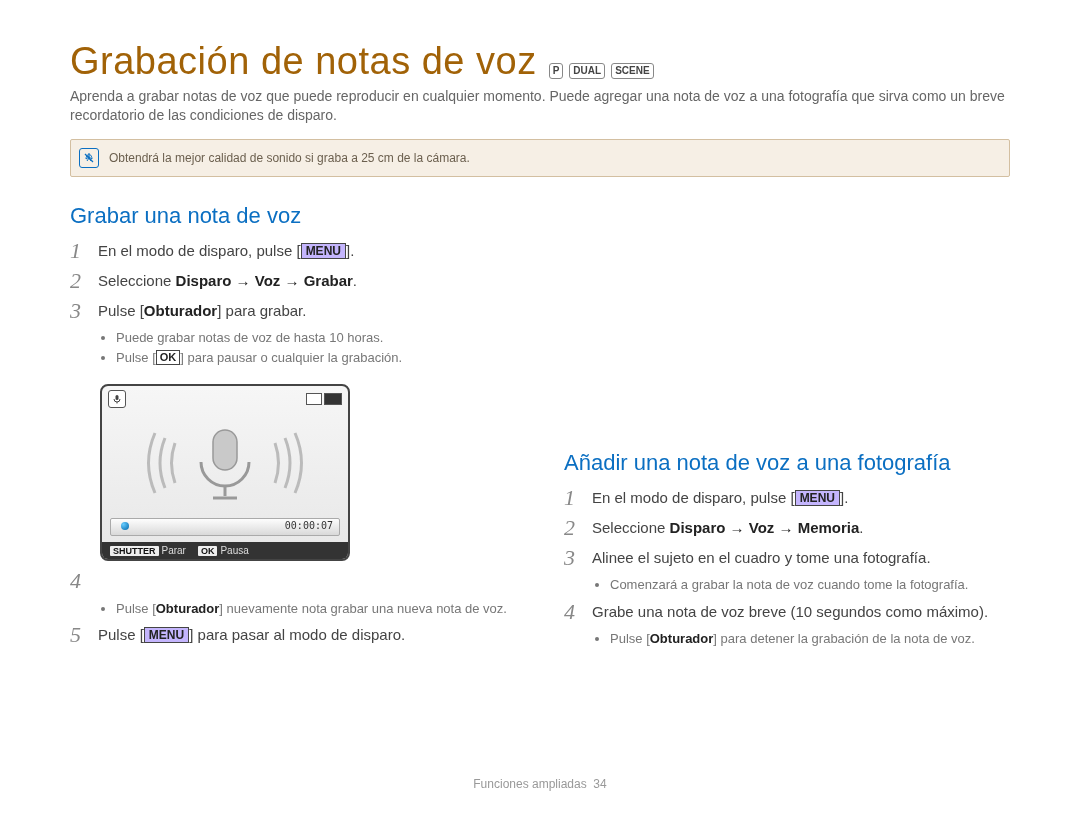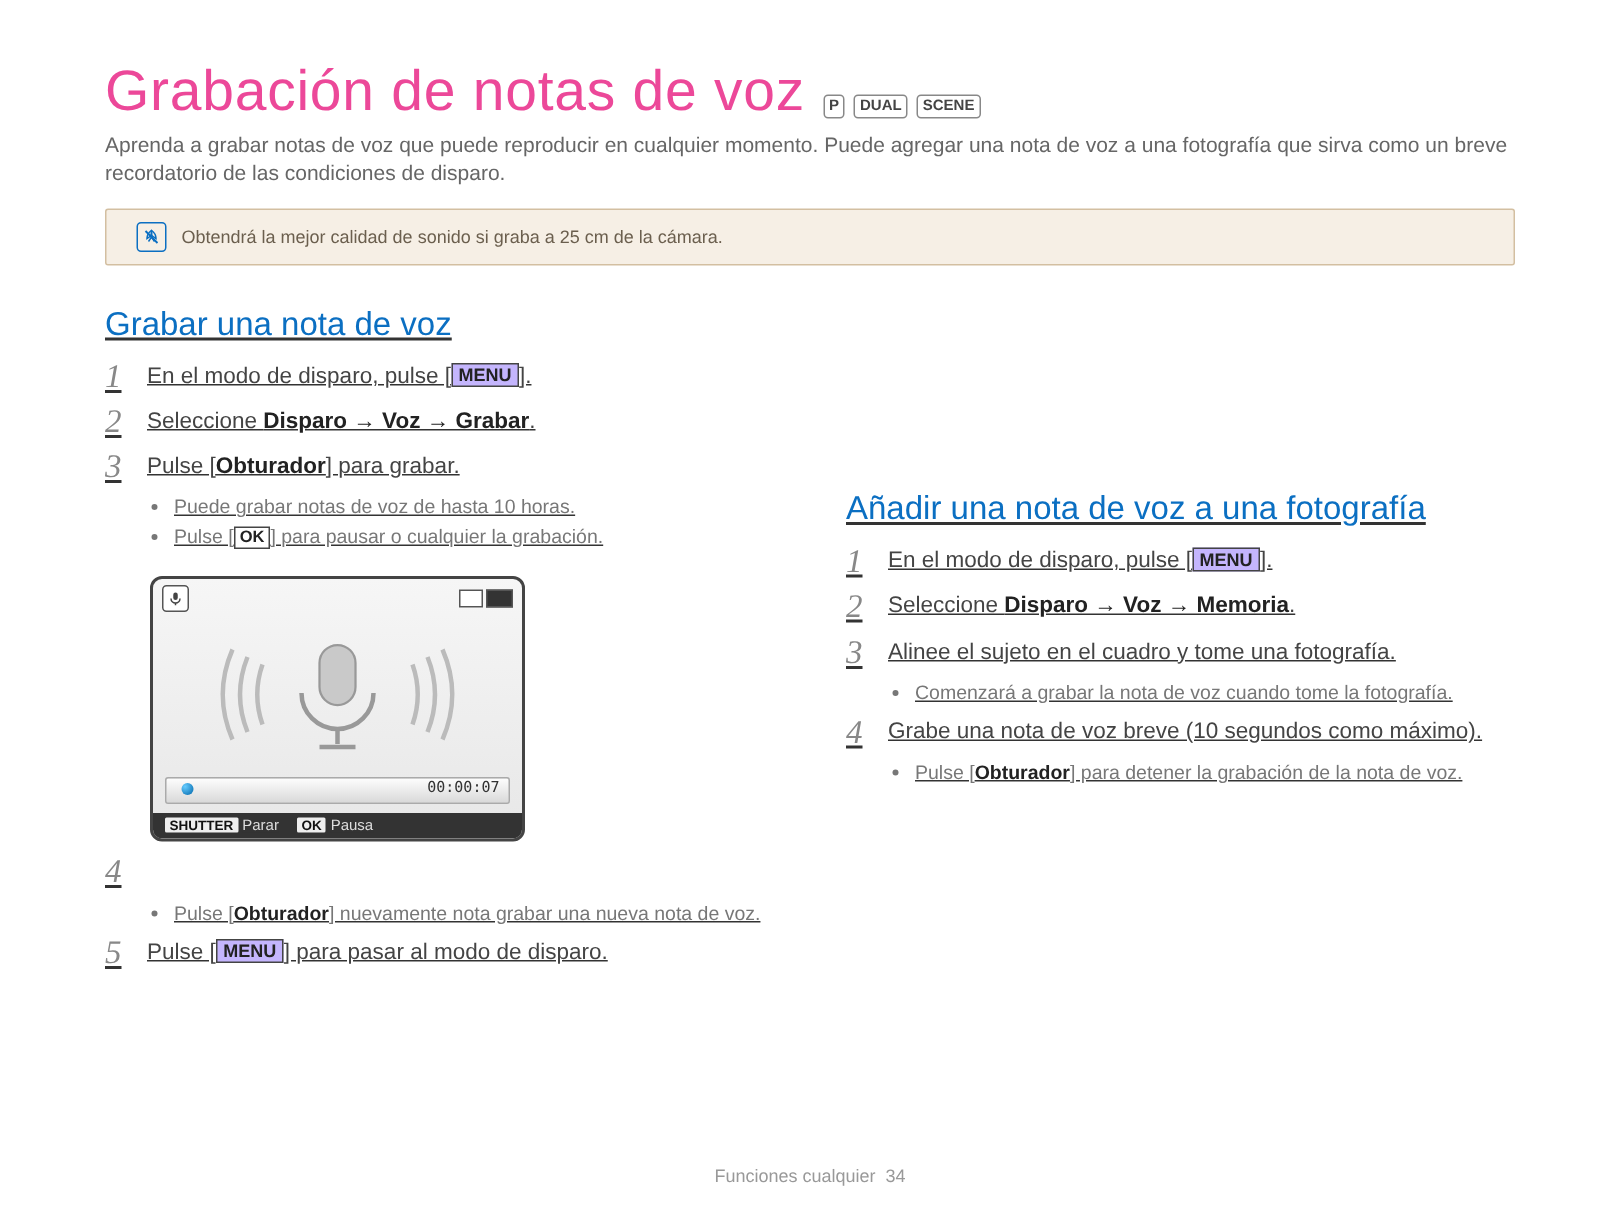--- a/index.html
+++ b/index.html
@@ -16,21 +16,21 @@
     box-sizing: border-box;
   }
   .title-line {
     display: flex;
     align-items: baseline;
     gap: 12px;
   }
   .title {
     font-size: 38px;
     font-weight: 400;
-    color: #ec4899;
+    color: #a16207;
     letter-spacing: 0.5px;
   }
   .mode-icons {
     display: flex;
     gap: 6px;
     align-items: baseline;
     color: #666;
     font-size: 14px;
   }
   .mode-icons .mi {
@@ -46,21 +46,21 @@
   .intro {
     margin-top: 4px;
     font-size: 14px;
     color: #666;
     line-height: 1.35;
   }
   .note-box {
     margin-top: 14px;
     border: 1px solid #d3bfa1;
     background: #f6efe5;
-    padding: 8px 20px;
+    padding: 8px 8px;
     display: flex;
     align-items: center;
     gap: 10px;
     font-size: 12px;
     color: #6b5f4e;
     border-radius: 2px;
   }
   .note-icon {
     width: 18px;
     height: 18px;
@@ -68,22 +68,21 @@
     border-radius: 3px;
     display: flex;
     align-items: center;
     justify-content: center;
   }
   .note-icon svg { display:block; }
   .columns {
     display: flex;
     gap: 48px;
     margin-top: 26px;
-    align-items: center;
-    text-decoration: underline;
+    align-items: flex-end;
   }
   .col {
     flex: 1 1 50%;
   }
   .subhead {
     font-size: 22px;
     color: #0b6fc2;
     font-weight: 400;
     margin-bottom: 10px;
   }
@@ -368,14 +367,14 @@
       <ul class="bullets">
         <li>
           <span>Pulse [</span><span class="strong">Obturador</span><span>] para detener la grabación de la nota de voz.</span>
         </li>
       </ul>
     </div>
   </div>
 </div>
 
 <div class="footer">
-  <span>Funciones cualquier</span>&nbsp;&nbsp;<span>34</span>
+  <span>Funciones ampliadas</span>&nbsp;&nbsp;<span>34</span>
 </div>
 
 </body></html>

